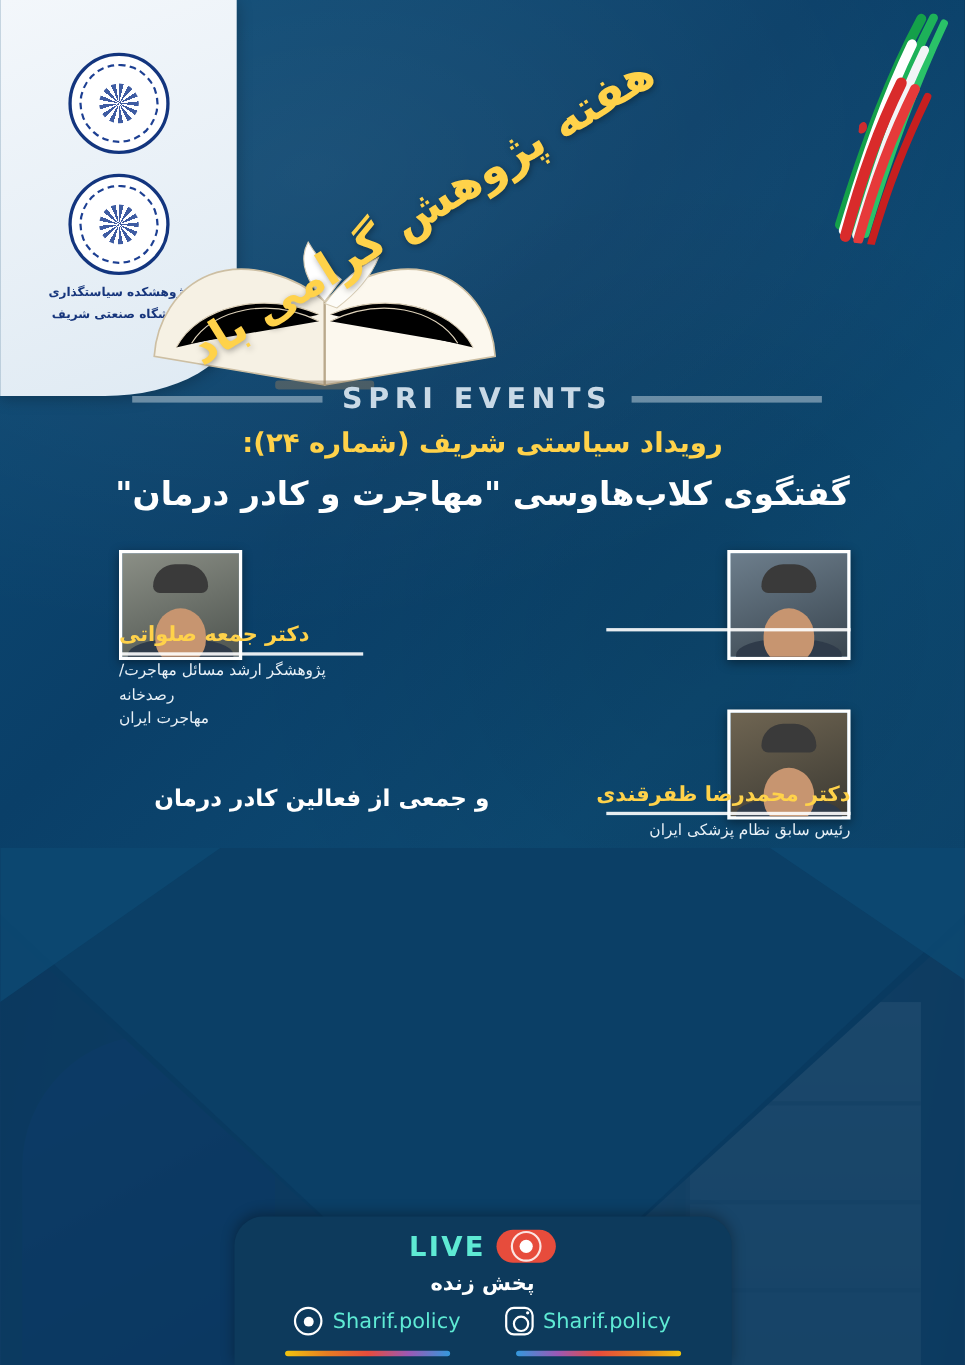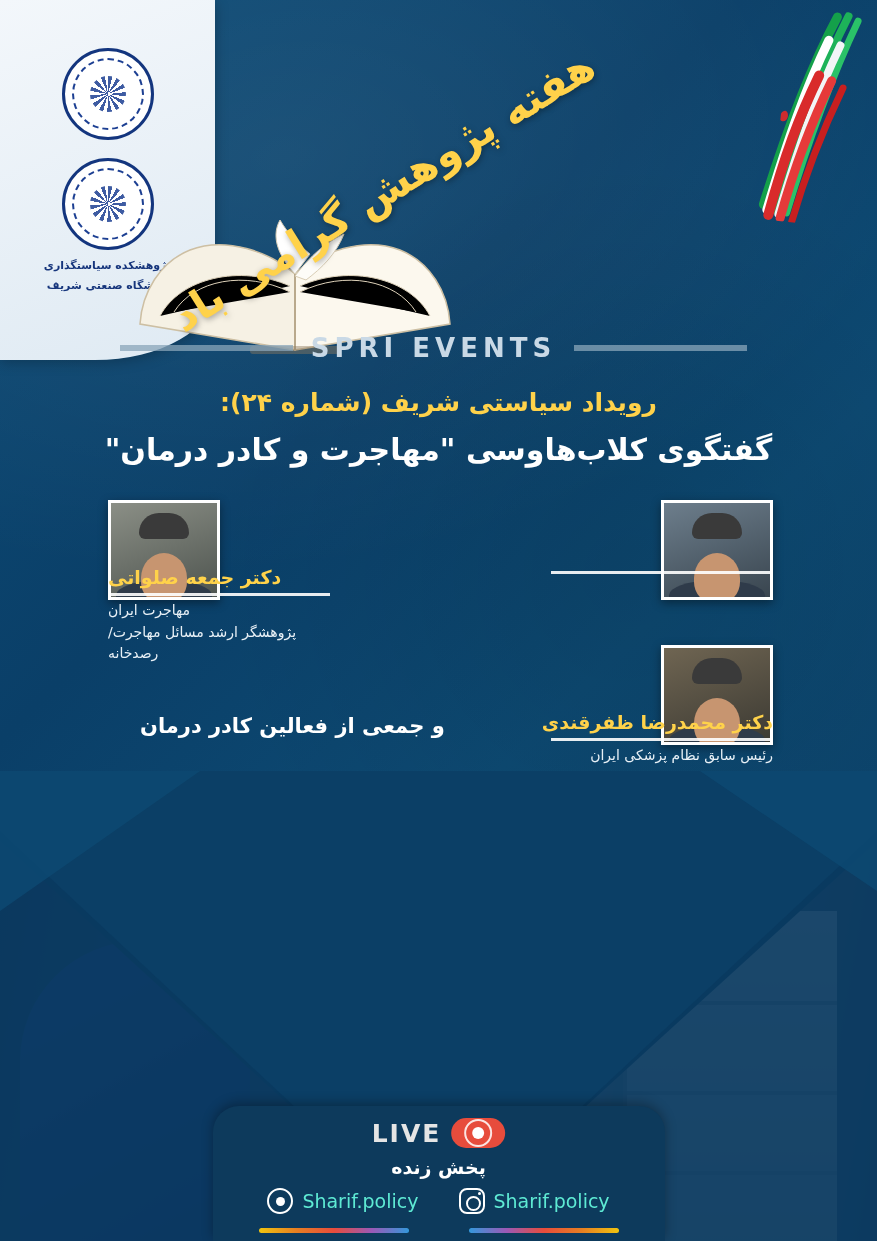--- a/index.html
+++ b/index.html
@@ -124,21 +124,21 @@
     letter-spacing: 1px;
     text-shadow: 0 2px 6px rgba(0,0,0,.35);
     white-space: nowrap;
     line-height: 1.25;
   }
 
   
   .spri-events {
     position: absolute;
     left: 0; right: 0;
-    top: 333px;
+    top: 348px;
     display: flex;
     align-items: center;
     justify-content: center;
     gap: 18px;
     padding: 0 130px 0 120px;
     text-align: right;
   }
   .spri-events .rule {
     flex: 1;
     height: 6px;
@@ -360,21 +360,21 @@
     position: absolute;
     left: 50%;
     top: 12px;
     transform: translateX(-50%);
     display: flex;
     align-items: center;
     gap: 10px;
     direction: ltr;
   }
   .live-badge .word {
-    color: #e5e5e5;
+    color: #5eead4;
     font-size: 25px;
     font-weight: bold;
     letter-spacing: 2px;
   }
   .live-badge .cam {
     width: 54px; height: 30px;
     border-radius: 15px;
     background: #e74c3c;
     display: flex; align-items: center; justify-content: center;
   }
@@ -526,22 +526,22 @@
 
   <div class="speaker" id="sp-salavati">
     <div class="photo bg-a">
       <span class="body"></span>
       <span class="face"></span>
       <span class="hair"></span>
     </div>
     <div class="meta">
       <div class="sp-name">دکتر جمعه صلواتی</div>
       <div class="sp-rule"></div>
+      <div class="sp-role">پژوهشگر ارشد مسائل مهاجرت/ رصدخانه</div>
       <div class="sp-role">مهاجرت ایران</div>
-      <div class="sp-role">پژوهشگر ارشد مسائل مهاجرت/ رصدخانه</div>
     </div>
   </div>
 
   <div class="speaker" id="sp-sadeghi">
     <div class="photo bg-b">
       <span class="body"></span>
       <span class="face"></span>
       <span class="hair"></span>
     </div>
     <div class="meta">

